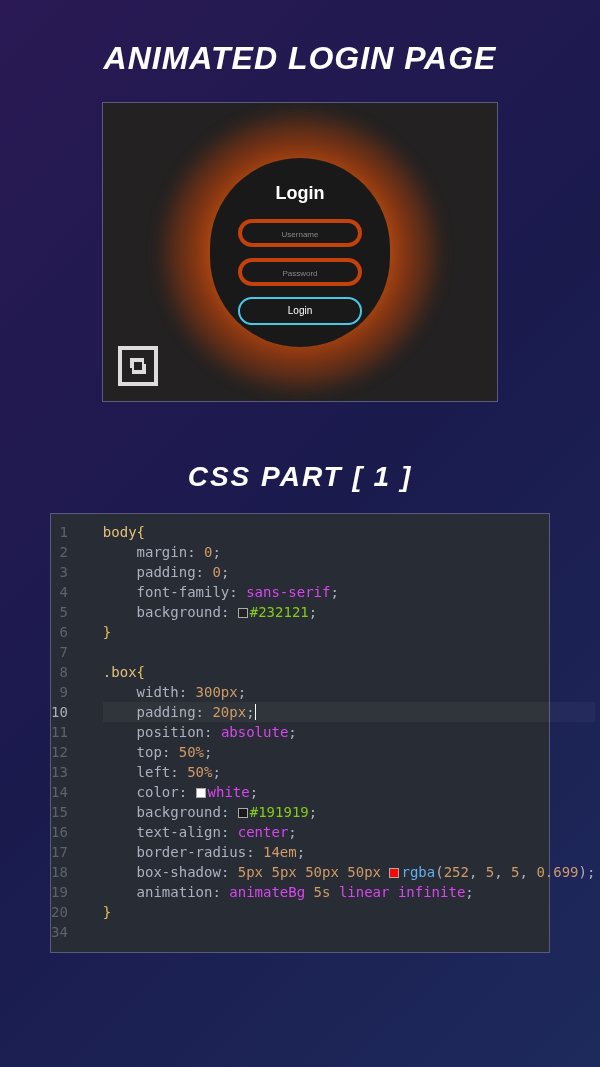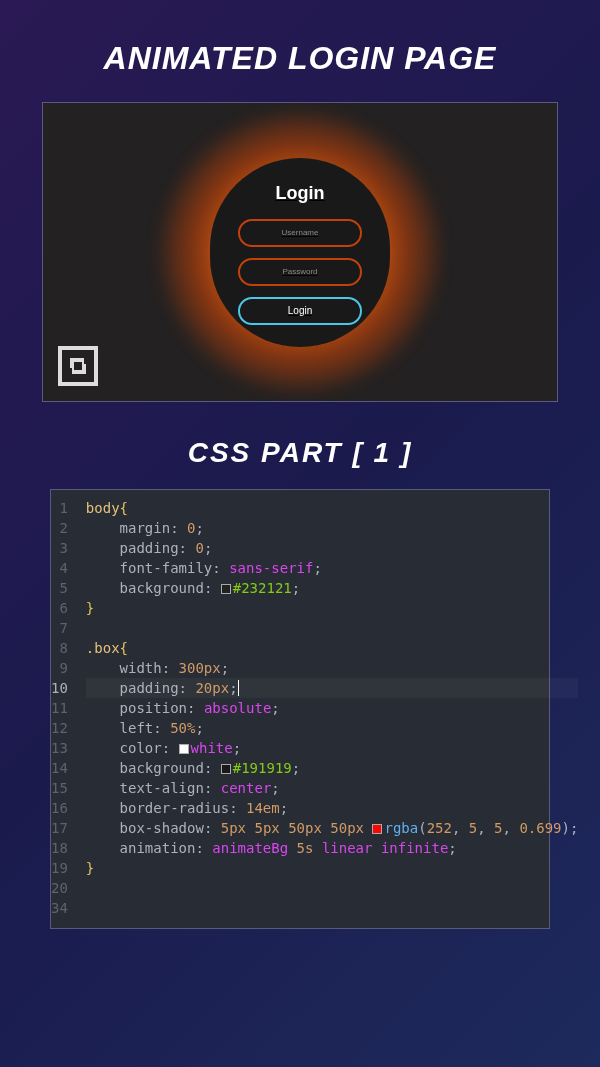--- a/index.html
+++ b/index.html
@@ -23,30 +23,29 @@
 .main-title {
   font-size: 32px;
   font-weight: 900;
   font-style: italic;
   color: #ffffff;
   letter-spacing: 1px;
   margin-bottom: 25px;
 }
 
 .preview-box {
-  width: 516px;
+  width: 396px;
   height: 300px;
   background: #232121;
   border: 1px solid #5a5a80;
   position: relative;
   display: flex;
   align-items: center;
   justify-content: center;
   margin-bottom: 35px;
-  text-decoration: underline;
 }
 
 .glow-circle {
   width: 280px;
   height: 280px;
   border-radius: 50%;
   background: radial-gradient(circle, rgba(255,120,20,0.9) 30%, rgba(255,80,0,0.5) 50%, transparent 75%);
   filter: blur(8px);
   position: absolute;
 }
@@ -68,21 +67,21 @@
   color: #fff;
   font-size: 18px;
   font-weight: 700;
   margin-bottom: 4px;
 }
 
 .login-input {
   width: 100%;
   height: 28px;
   border-radius: 14px;
-  border: 2px solid #c2410c;
+  border: 4px solid #c2410c;
   background: transparent;
   color: #888;
   font-size: 8px;
   text-align: center;
   line-height: 24px;
 }
 
 .login-button {
   width: 100%;
   height: 28px;
@@ -103,20 +102,21 @@
   height: 40px;
 }
 
 .section-title {
   font-size: 28px;
   font-weight: 900;
   font-style: italic;
   color: #ffffff;
   letter-spacing: 2px;
   margin-bottom: 20px;
+  margin-top: 24px;
 }
 
 .code-editor {
   width: 500px;
   height: 440px;
   background: #282c34;
   border: 1px solid #5a5a80;
   display: flex;
   font-family: 'Consolas', 'Monaco', monospace;
   font-size: 14px;
@@ -133,21 +133,21 @@
 
 .gutter .ln { height: 20px; }
 .gutter .ln.active { color: #abb2bf; }
 
 .code-content {
   flex: 1;
   padding: 8px 0 8px 8px;
   color: #abb2bf;
 }
 
-.code-line { height: 20px; white-space: pre; }
+.code-line { height: 20px; white-space: pre; margin-left: 17px; }
 .code-line.active { background: rgba(255,255,255,0.04); }
 
 .sel { color: #e5c07b; }   
 .prop { color: #abb2bf; }  
 .num { color: #d19a66; }   
 .str { color: #84cc16; }   
 .punc { color: #abb2bf; }
 .kw { color: #d946ef; }    
 .fn { color: #61afef; }    
 .brace { color: #e2c25c; } 
@@ -220,20 +220,21 @@
         <div class="code-line"><span class="prop">    margin</span><span class="punc">: </span><span class="num">0</span><span class="semi">;</span></div>
         <div class="code-line"><span class="prop">    padding</span><span class="punc">: </span><span class="num">0</span><span class="semi">;</span></div>
         <div class="code-line"><span class="prop">    font-family</span><span class="punc">: </span><span class="kw">sans-serif</span><span class="semi">;</span></div>
         <div class="code-line"><span class="prop">    background</span><span class="punc">: </span><span class="color-swatch" style="background: rgb(35, 33, 33);"></span><span class="str">#232121</span><span class="semi">;</span></div>
         <div class="code-line"><span class="brace">}</span></div>
         <div class="code-line"></div>
         <div class="code-line"><span class="sel">.box</span><span class="brace">{</span></div>
         <div class="code-line"><span class="prop">    width</span><span class="punc">: </span><span class="num">300px</span><span class="semi">;</span></div>
         <div class="code-line active"><span class="prop">    padding</span><span class="punc">: </span><span class="num">20px</span><span class="semi">;</span><span class="cursor"></span></div>
         <div class="code-line"><span class="prop">    position</span><span class="punc">: </span><span class="kw">absolute</span><span class="semi">;</span></div>
+        <div class="code-line"><span class="prop">    top</span><span class="punc">: </span><span class="num">50%</span><span class="semi">;</span></div>
         <div class="code-line"><span class="prop">    left</span><span class="punc">: </span><span class="num">50%</span><span class="semi">;</span></div>
         <div class="code-line"><span class="prop">    color</span><span class="punc">: </span><span class="color-swatch" style="background: rgb(255, 255, 255);"></span><span class="kw">white</span><span class="semi">;</span></div>
         <div class="code-line"><span class="prop">    background</span><span class="punc">: </span><span class="color-swatch" style="background: rgb(25, 25, 25);"></span><span class="str">#191919</span><span class="semi">;</span></div>
         <div class="code-line"><span class="prop">    text-align</span><span class="punc">: </span><span class="kw">center</span><span class="semi">;</span></div>
         <div class="code-line"><span class="prop">    border-radius</span><span class="punc">: </span><span class="num">14em</span><span class="semi">;</span></div>
         <div class="code-line"><span class="prop">    box-shadow</span><span class="punc">: </span><span class="num">5px 5px 50px 50px</span><span class="punc"> </span><span class="color-swatch" style="background: rgb(252, 5, 5);"></span><span class="fn">rgba</span><span class="punc">(</span><span class="num">252</span><span class="punc">, </span><span class="num">5</span><span class="punc">, </span><span class="num">5</span><span class="punc">, </span><span class="num">0.699</span><span class="punc">)</span><span class="semi">;</span></div>
         <div class="code-line"><span class="prop">    animation</span><span class="punc">: </span><span class="kw">animateBg</span><span class="punc"> </span><span class="num">5s</span><span class="punc"> </span><span class="kw">linear infinite</span><span class="semi">;</span></div>
         <div class="code-line"><span class="brace">}</span></div>
       </div>
   </div>

